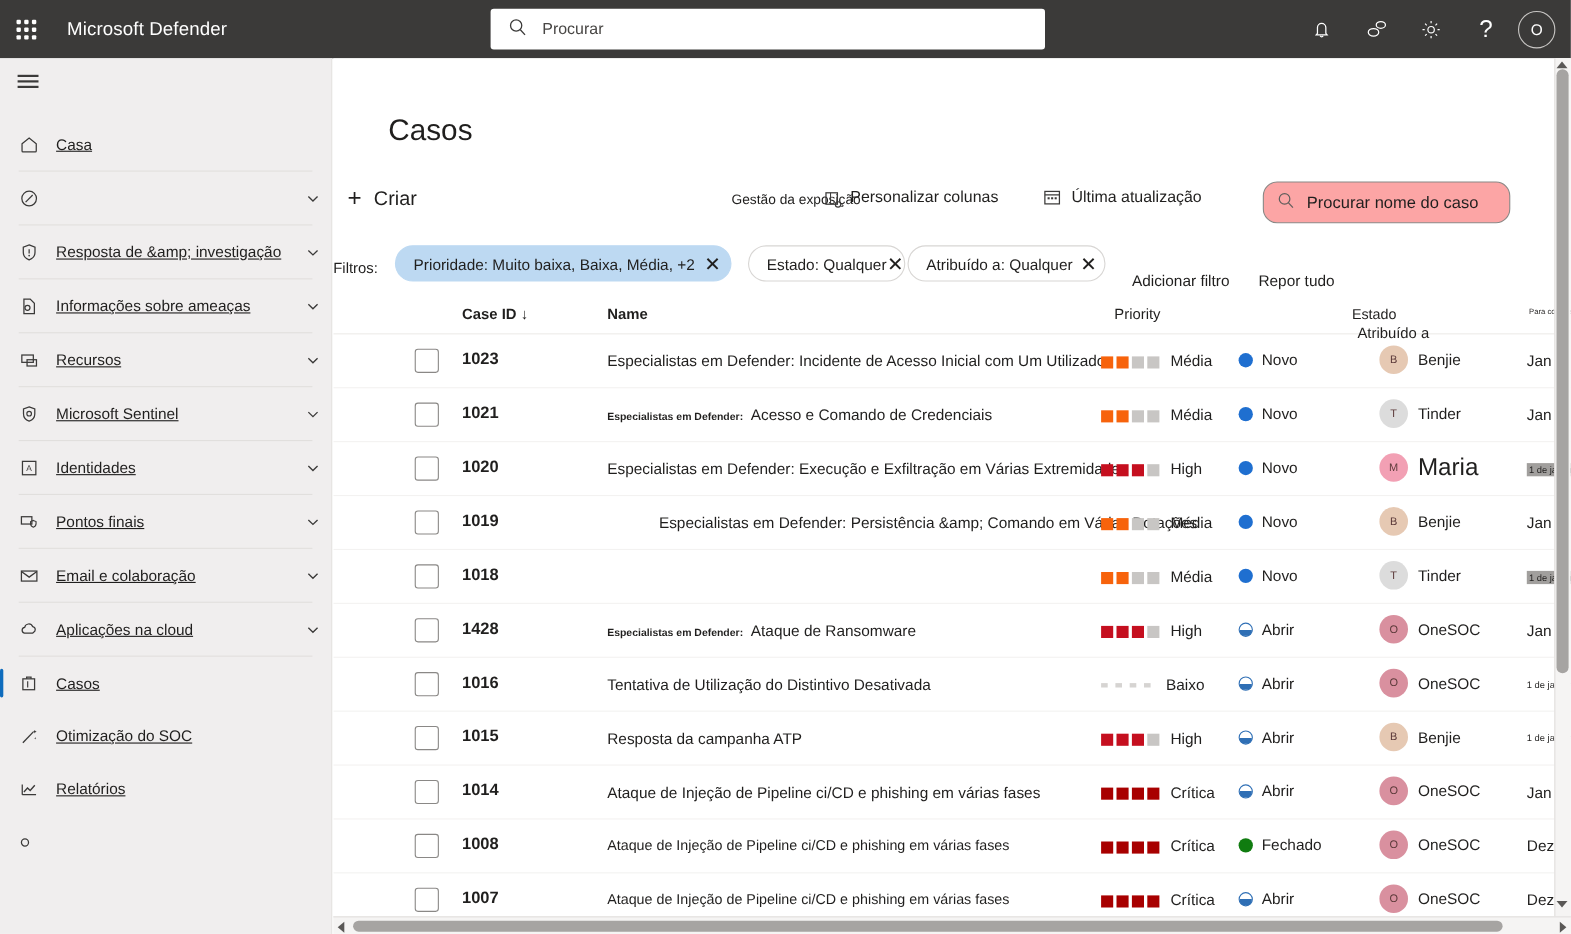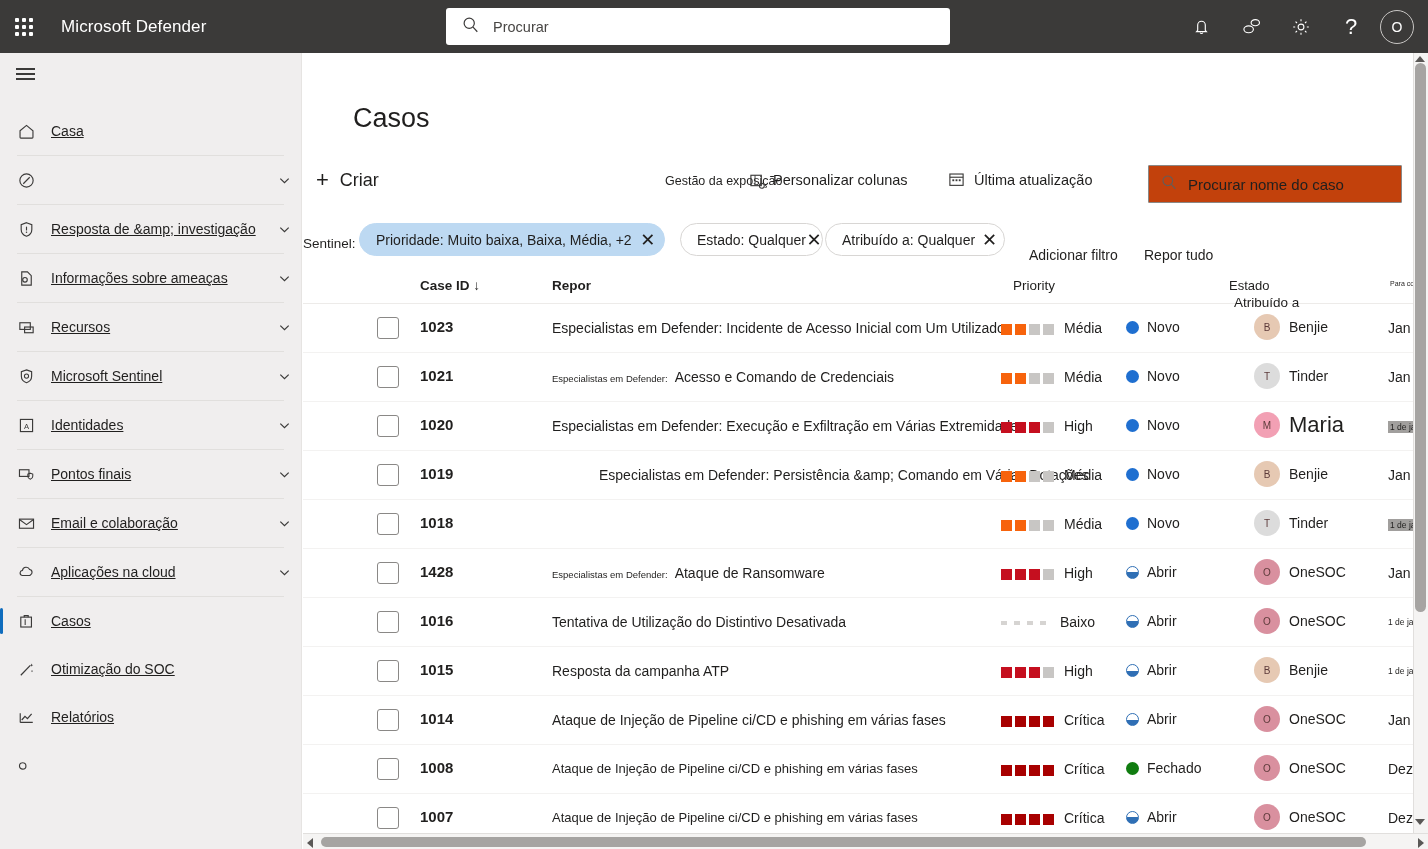--- a/index.html
+++ b/index.html
@@ -72,22 +72,22 @@
     color: #201f1e; font-size: 14.5px; white-space: nowrap; top: 12px;
   }
   .tb-btn .tbi { margin-right: 9px; display: flex; align-items: center; }
   #tb-create { left: 13px; font-size: 18px; top: 9px; }
   #tb-create .tbi { font-size: 22px; font-weight: 300; margin-right: 11px; color: #201f1e; }
   #tb-exposure { left: 362px; top: 16px; font-size: 12.5px; }
   #tb-columns { left: 470px; top: 14px; }
   #tb-columns .tbi { position: absolute; left: -24px; top: 1px; }
   #tb-refresh { left: 645px; top: 13px; }
   #casesearch {
-    position: absolute; left: 845px; top: 7px; width: 254px; height: 38px;
-    border: 1px solid #8a8886; border-radius: 1px; background: #c2410c;
+    position: absolute; left: 845px; top: 7px; width: 225px; height: 38px;
+    border: 1px solid #8a8886; border-radius: 13px; background: #fca5a5;
     display: flex; align-items: center; overflow: hidden;
   }
   #casesearch .mag2 { margin-left: 12px; margin-right: 11px; color: #605e5c; }
   #casesearch input {
     border: 0; outline: 0; font-size: 15px; color: #201f1e; width: 190px;
     font-family: "Liberation Sans", sans-serif; background: transparent;
   }
   #casesearch input::placeholder { color: #201f1e; }
 
   
@@ -122,21 +122,21 @@
   #h-assign { left: 931px; margin-top: 17px; }
   #h-due { left: 1087px; font-size: 7px; color: #201f1e; top: 13px; }
 
   .row { position: relative; height: 49px; border-bottom: 1px solid #f3f2f1; }
   .cb {
     position: absolute; left: 74px; top: 13px; width: 22px; height: 22px;
     border: 1px solid #8a8886; border-radius: 3px; background: #fff; cursor: pointer;
   }
   .c-id { position: absolute; left: 117px; top: 14px; font-size: 15px; font-weight: bold; color: #201f1e; }
   .c-name { position: absolute; top: 16px; font-size: 14px; color: #201f1e; white-space: nowrap; cursor: pointer; }
-  .c-name .pfx { font-size: 9.5px; font-weight: normal; margin-right: 7px; }
+  .c-name .pfx { font-size: 9.5px; font-weight: bold; margin-right: 7px; }
   .sq { display: inline-block; width: 11px; height: 11px; margin-right: 3px; vertical-align: middle; }
   .c-pri { position: absolute; left: 698px; top: 16px; font-size: 14px; color: #201f1e; white-space: nowrap; }
   .c-pri .plabel { margin-left: 7px; }
   .c-state { position: absolute; left: 823px; top: 15px; font-size: 14px; color: #201f1e; white-space: nowrap; display: flex; align-items: center; }
   .dot { width: 13px; height: 13px; border-radius: 50%; margin-right: 8px; display: inline-block; }
   .dot.open { background: linear-gradient(to bottom, #ffffff 0 50%, #2f6fb5 50% 100%); border: 1.5px solid #2f6fb5; box-sizing: border-box; }
   .dot.closed { background: #107c10; }
   .dot.new { background: #1f6fd0; }
   .c-assign { position: absolute; left: 951px; top: 10px; display: flex; align-items: center; }
   .ava {
@@ -462,21 +462,21 @@
         <svg width="16" height="16" viewBox="0 0 20 20">
             <circle cx="8.5" cy="8.5" r="6" fill="none" stroke="#605e5c" stroke-width="1.4"></circle>
             <line x1="13" y1="13" x2="18" y2="18.5" stroke="#605e5c" stroke-width="1.4"></line>
           </svg>
       </span>
       <input id="cs-input" placeholder="Procurar nome do caso" style="">
     </div>
   </div>
 
   <div id="filters">
-    <div id="filterlabel">Sentinel:</div>
+    <div id="filterlabel">Filtros:</div>
 
     <div class="chip active" id="chip0">
       <span>Prioridade: Muito baixa, Baixa, Média, +2</span>
       <span class="xbtn">✕</span>
     </div>
     <div class="chip" id="chip1">
       <span>Estado: Qualquer</span>
       <span class="xbtn">✕</span>
     </div>
     <div class="chip" id="chip2">
@@ -487,21 +487,21 @@
     <div class="tlink" id="addfilter">Adicionar filtro</div>
     <div class="tlink" id="resetall">Repor tudo</div>
   </div>
 
   <div id="tablewrap">
     <div id="thead">
       <div class="hcell bold" id="h-caseid">
         <span>Case ID</span>
         <span>↓</span>
       </div>
-      <div class="hcell bold" id="h-name">Repor</div>
+      <div class="hcell bold" id="h-name">Name</div>
       <div class="hcell" id="h-priority">Priority</div>
       <div class="hcell" id="h-estado">Estado</div>
       <div class="hcell" id="h-assign">Atribuído a</div>
       <div class="hcell" id="h-due">Para conclusão</div>
     </div>
     <div id="tbody">
         <div class="row">
           <div class="cb"></div>
           <div class="c-id">1023</div>
           <div class="c-name" style="left: 249px;"><span>Especialistas em Defender: Incidente de Acesso Inicial com Um Utilizador</span></div>

